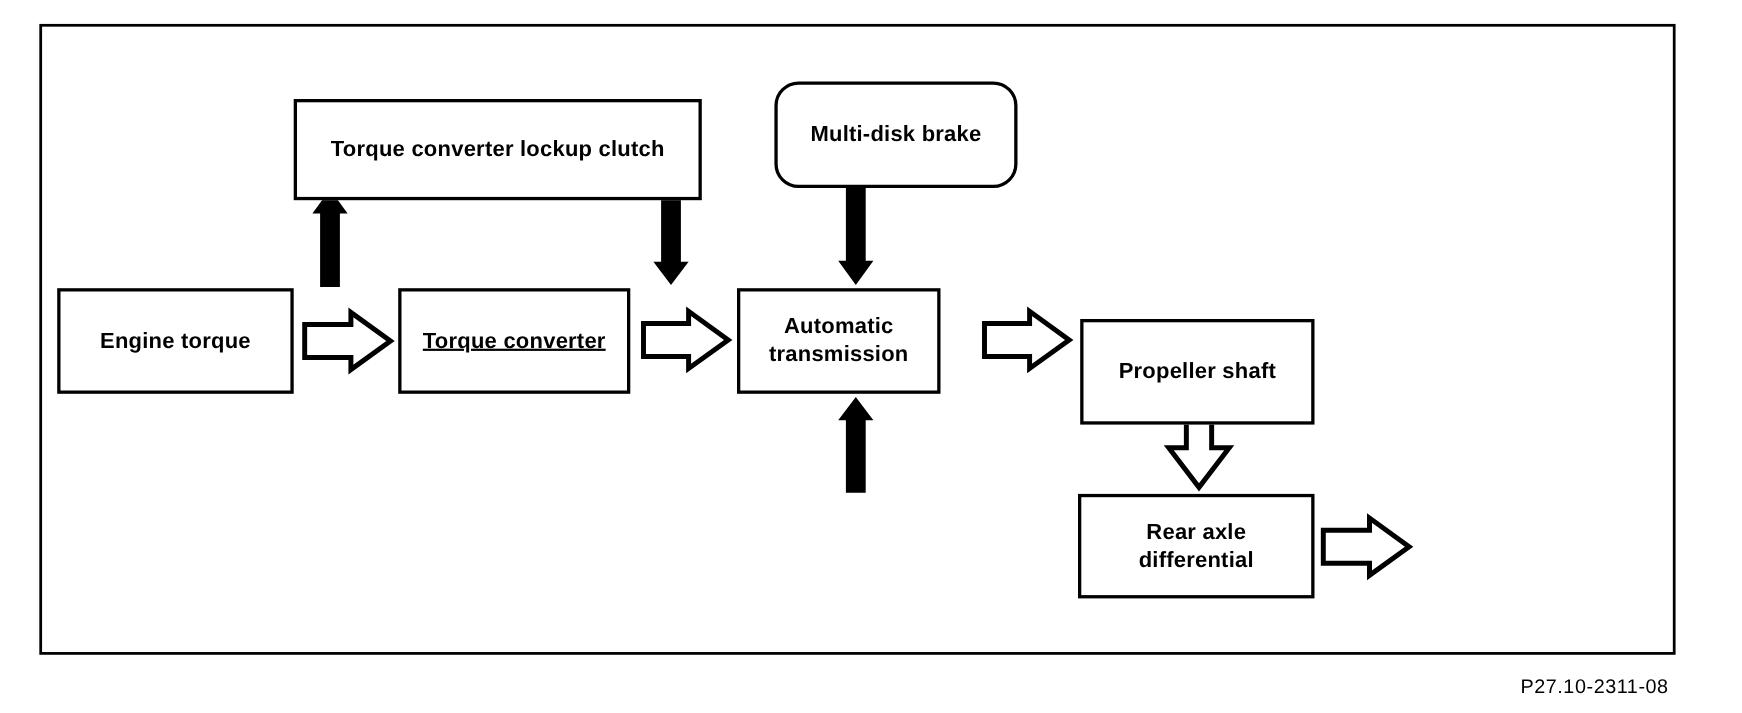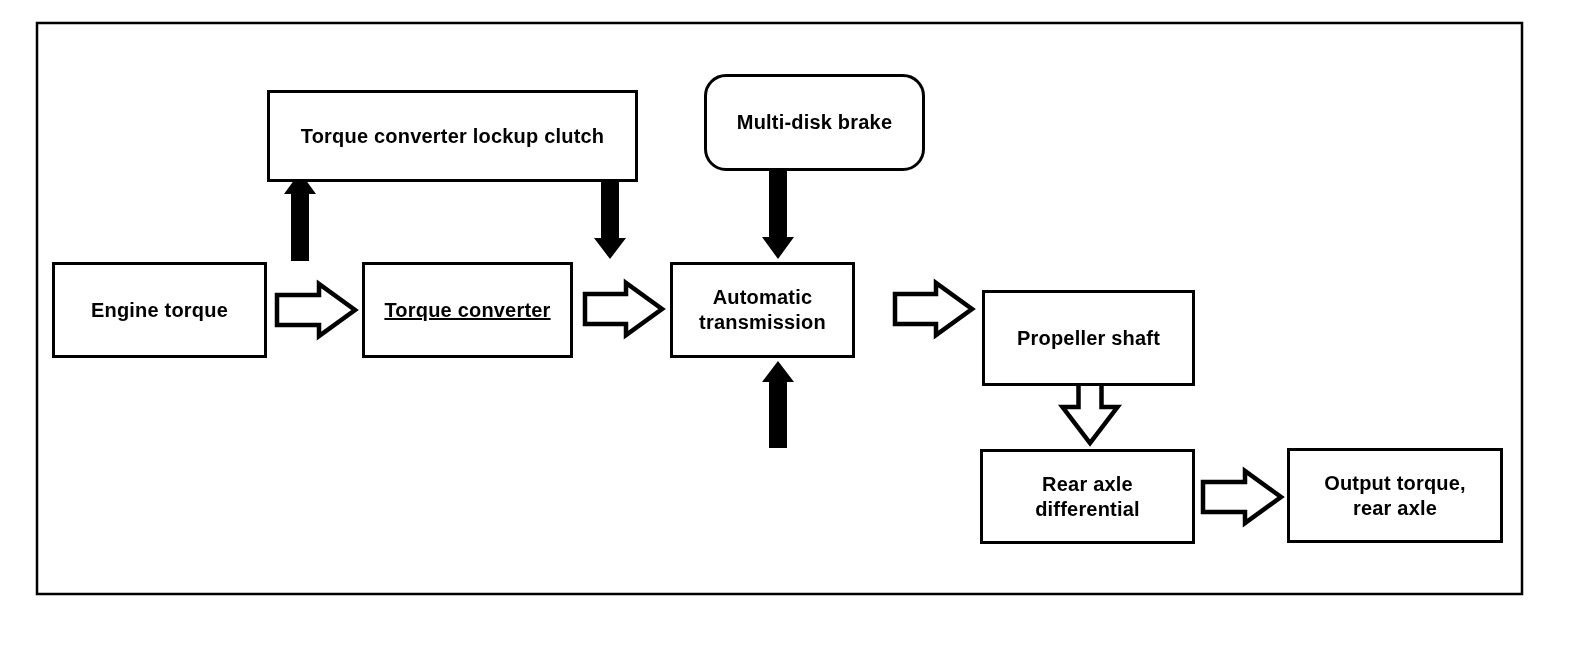--- a/index.html
+++ b/index.html
@@ -104,19 +104,16 @@
   <div class="box" style="left:982px; top:262px; width:213px; height:96px;margin-top:28px;">
     <span class="label">Propeller shaft</span>
   </div>
 
 
   <div class="box" style="left:980px; top:449px; width:215px; height:95px;">
     <span class="label">Rear axle
 differential</span>
   </div>
 
-  <div class="box" style="left:1287px; top:448px; width:216px; height:95px;">
-    <span class="label">Output torque,
-rear axle</span>
-  </div>
 
+  <div class="code-label">P27.10-2311-08</div>
 
 </div>
 
 </body></html>

